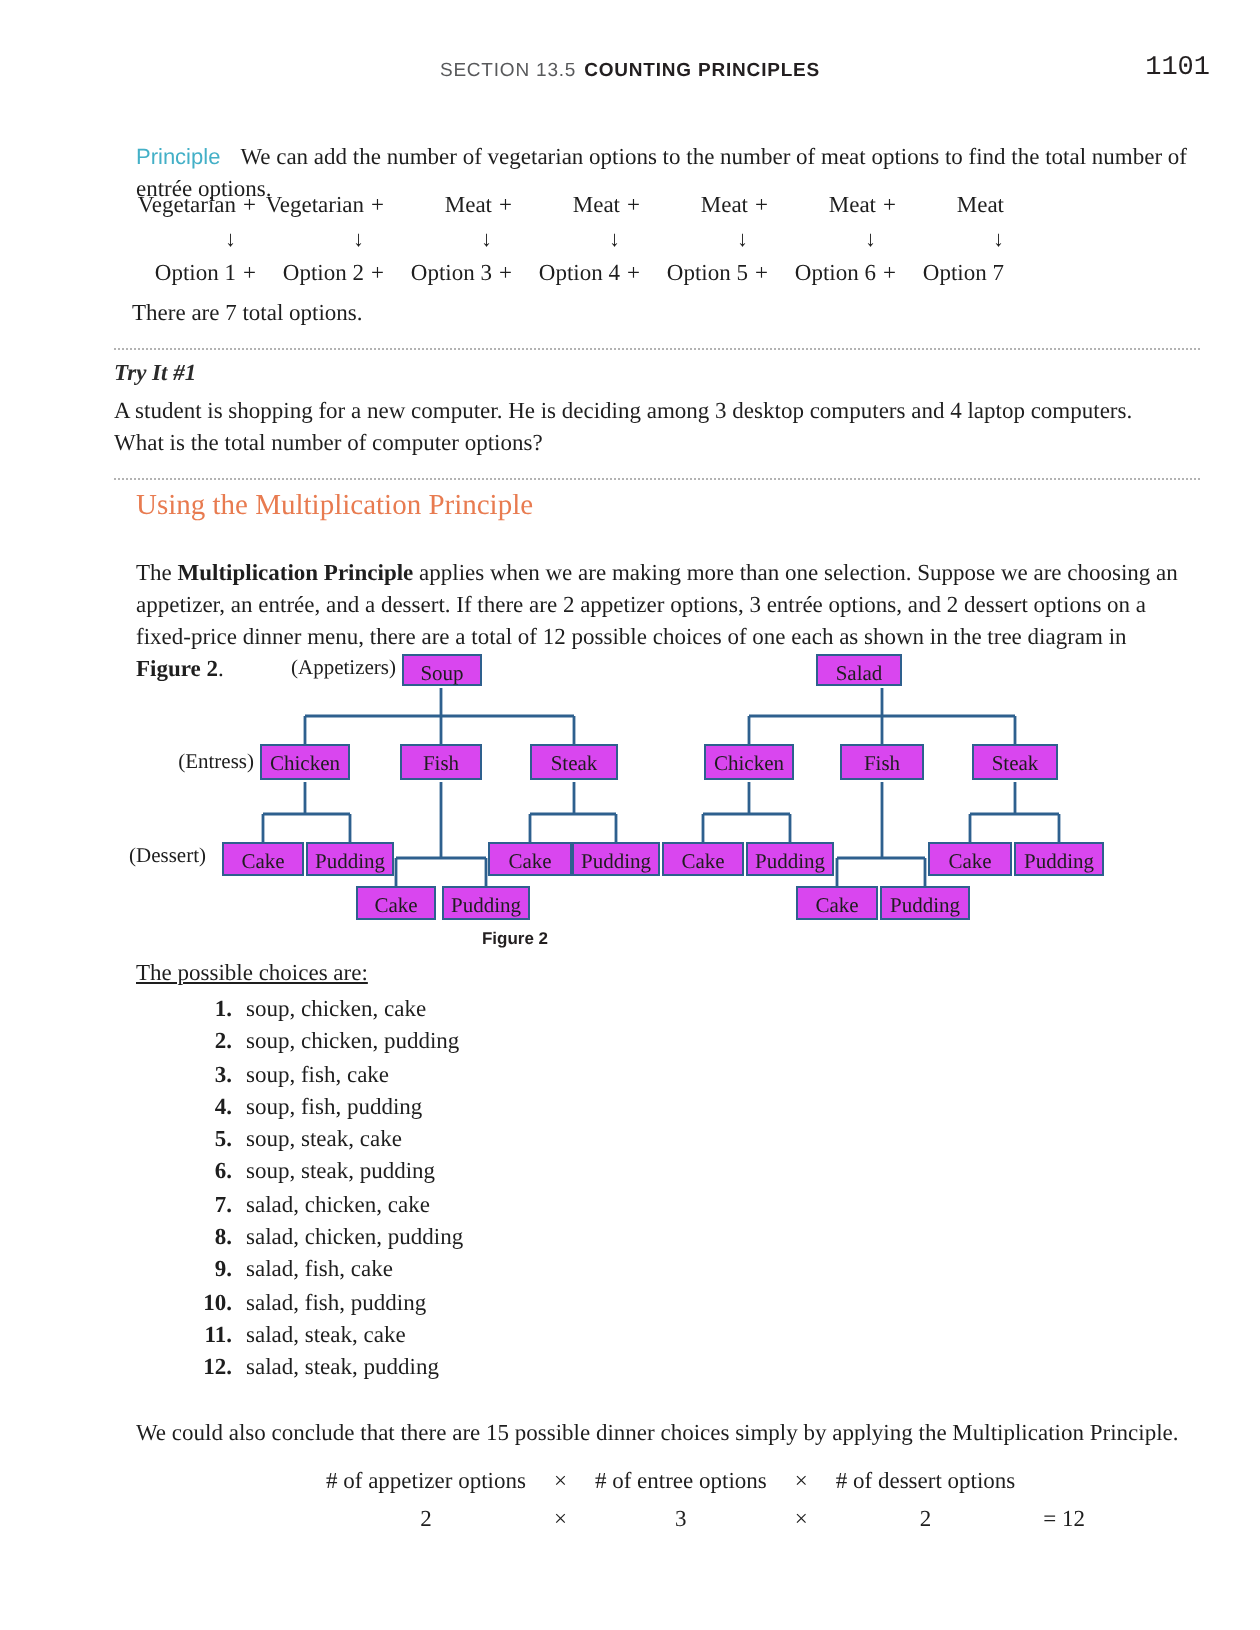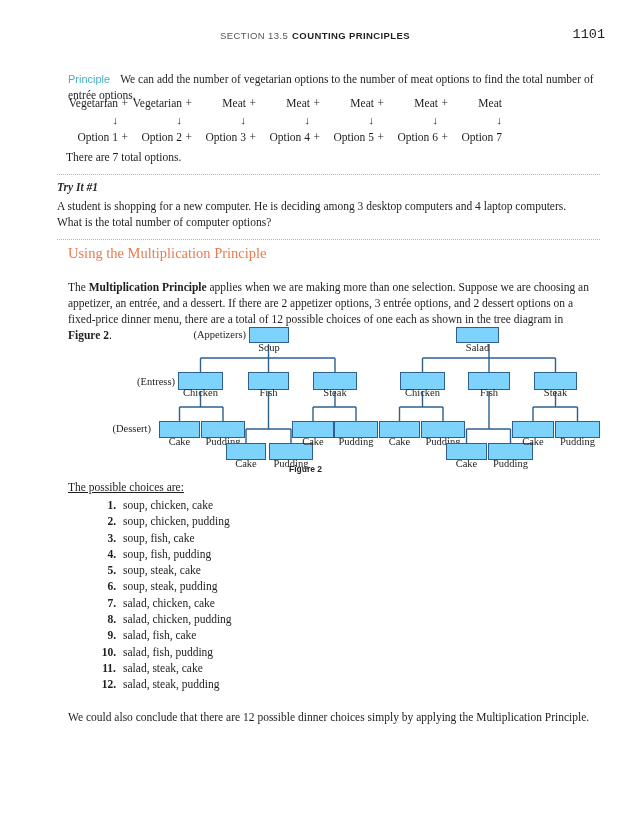--- a/index.html
+++ b/index.html
@@ -24,24 +24,24 @@
   .tryit{position:absolute;top:174px;left:57px;right:30px;
         border-top:1px dotted #b3b3b3;border-bottom:1px dotted #b3b3b3;padding:6px 0 9px 0;}
   .tryit-label{font-style:italic;font-weight:600;font-size:11.5px;color:#2b2b2b;margin:0 0 6px 0;}
   .tryit-text{margin:0;width:531px;line-height:15.5px;}
   
   .mult-heading{position:absolute;top:245px;left:68px;font-family:Liberation Serif, serif;
         font-size:14.5px;font-weight:400;color:#e87b50;}
   .mult-para{position:absolute;top:267px;left:68px;width:530px;line-height:16.3px;}
   .b{font-weight:bold;}
   
-  .tree{position:absolute;top:325px;left:0;width:515px;height:153px;margin-left:48px;}
+  .tree{position:absolute;top:325px;left:0;width:515px;height:153px;}
   .tree svg{position:absolute;left:0;top:0;}
-  .tbox{position:absolute;box-sizing:border-box;border:1.4px solid #2e608e;background:#7dd3fc;
-        text-align:center;font-size:10.5px;line-height:14px;padding-top:13px;}
+  .tbox{position:absolute;box-sizing:border-box;border:1.4px solid #2e608e;background:#d946ef;
+        text-align:center;font-size:10.5px;line-height:14px;padding-top:3px;}
   .tlabel{position:absolute;font-size:10.5px;text-align:right;}
   .tree-caption{position:absolute;top:139px;left:0;right:0;text-align:center;
         font-family:"Liberation Sans", sans-serif;font-size:8.5px;font-weight:bold;color:#231f20;}
   
   .choices-intro{position:absolute;top:481px;left:68px;text-decoration:underline;}
   .choices{position:absolute;top:497px;left:96px;}
   .choice{display:flex;height:16.3px;line-height:16.3px;}
   .choice .num{width:20px;text-align:right;font-weight:bold;margin-right:7px;}
   
   .closing1{position:absolute;top:693px;left:68px;}
@@ -206,16 +206,36 @@
     <div class="choice">
         <span class="num">11.</span>
         <span>salad, steak, cake</span>
       </div>
     <div class="choice">
         <span class="num">12.</span>
         <span>salad, steak, pudding</span>
       </div>
   </div>
 
-  <div class="closing2">We could also conclude that there are 12 possible dinner choices simply by applying the Multiplication Principle.</div>
-
+  <div class="closing2">We could also conclude that there are 15 possible dinner choices simply by applying the Multiplication Principle.</div>
+
+  <table class="eq">
+    <tbody>
+        <tr>
+      <td># of appetizer options</td>
+      <td>×</td>
+      <td># of entree options</td>
+      <td>×</td>
+      <td># of dessert options</td>
+      <td></td>
+    </tr>
+    <tr>
+      <td>2</td>
+      <td>×</td>
+      <td>3</td>
+      <td>×</td>
+      <td>2</td>
+      <td>= 12</td>
+    </tr>
+  </tbody>
+    </table>
 
 </div>
 
 </body></html>

